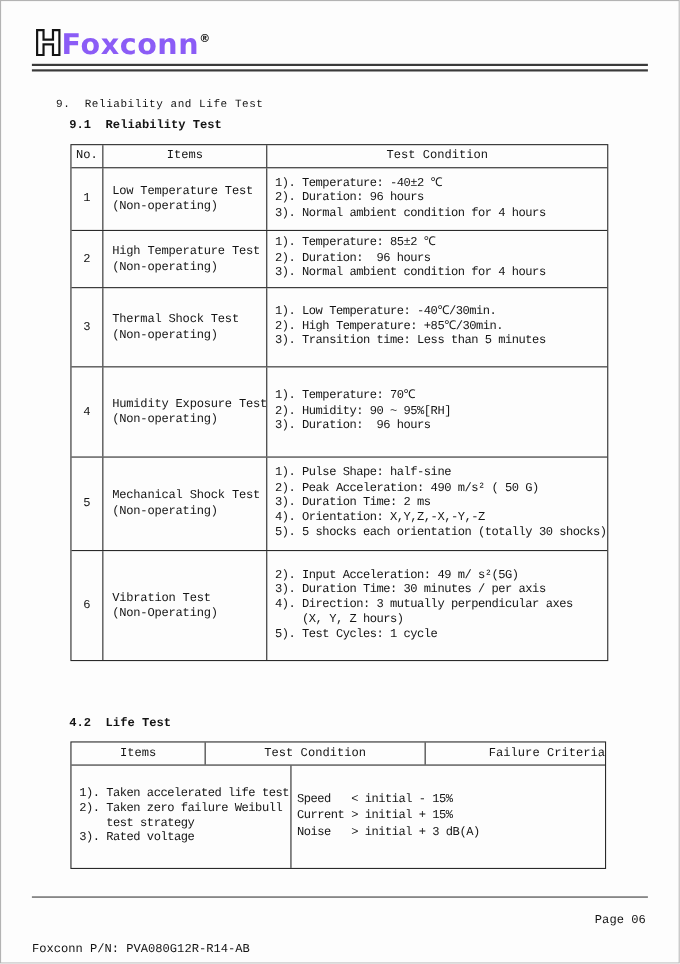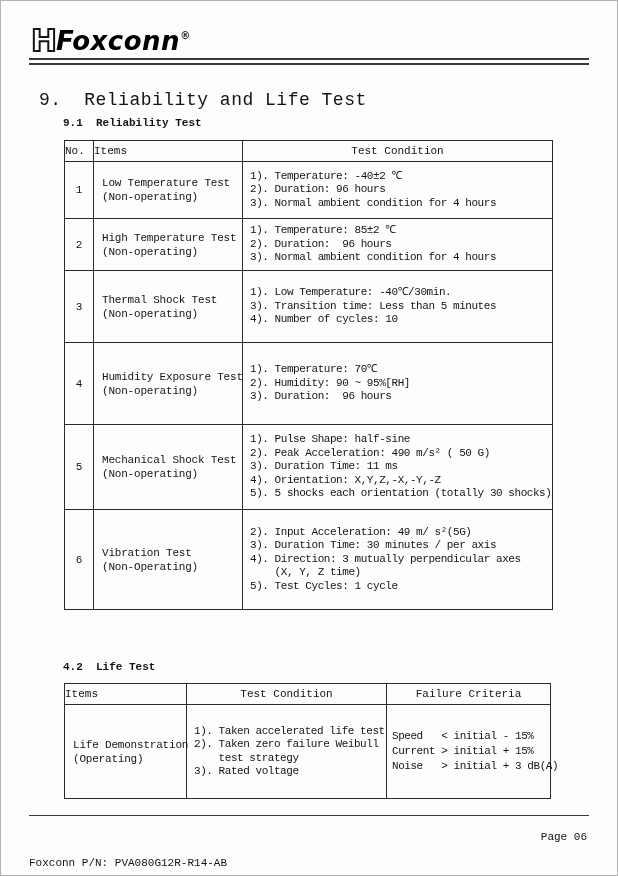--- a/index.html
+++ b/index.html
@@ -11,36 +11,36 @@
   }
   
   .logo-row { margin:20px 0 0 30px; height:34px; display:flex; align-items:flex-end; }
   .logo-h {
     font-family:"DejaVu Sans",sans-serif; font-weight:900; font-size:31px;
     line-height:30px; color:#ffffff; -webkit-text-stroke:2px #141414;
     text-shadow:0 0 0 #141414; letter-spacing:-1px;
   }
   .logo-text {
     font-family:"DejaVu Sans",sans-serif; font-weight:900; font-size:26px;
-    line-height:28px; letter-spacing:0.5px; color:#000000;font-style:italic;
+    line-height:28px; letter-spacing:0.5px; color:#8b5cf6;
   }
   .logo-reg { font-family:"DejaVu Sans",sans-serif; font-size:10px; font-weight:700; vertical-align:top; position:relative; top:-14px; }
   .double-line { margin:3px 28px 0 28px; height:3px; border-top:2px solid #3a3a3a; border-bottom:2px solid #3a3a3a; }
   
-  .main-title { margin:25px 0 0 38px; font-size:18px; white-space:pre; letter-spacing:0.5px; }
+  .main-title { margin:25px 0 0 50px; font-size:10px; white-space:pre; letter-spacing:0.5px; }
   .sub-title  { margin:7px 0 0 62px; font-size:11px; font-weight:bold; white-space:pre; }
   .sub-title2 { margin:51px 0 0 62px; font-size:11px; font-weight:bold; white-space:pre; }
   
   .tbl { margin:11px 0 0 63px; width:489px; border:1.5px solid #2a2a2a; box-sizing:border-box; font-size:11px; }
   .tr { display:flex; border-bottom:1px solid #2a2a2a; align-items:stretch; }
   .tr:last-child { border-bottom:none; }
   .td { border-right:1px solid #2a2a2a; box-sizing:border-box; display:flex; flex-direction:column; justify-content:center; }
   .td:last-child { border-right:none; }
   .td.center { align-items:center; }
-  .hdr-row .td { justify-content:center; }
+  .hdr-row .td { justify-content:center; align-items:center; }
   .hdr-cell { white-space:pre; }
   .col-no { width:29px; flex:none; }
   .col-items { width:149px; flex:none; padding-left:8px; }
   .col-cond { flex:1; padding-left:7px; }
   .cond-line { white-space:pre; line-height:13.5px; letter-spacing:-0.45px; }
   .item-line { white-space:pre; line-height:14px; letter-spacing:-0.2px; }
   .h-hdr { min-height:20px; }
   .h-r1 { min-height:56px; }
   .h-r2 { min-height:51px; }
   .h-r3 { min-height:71px; }
@@ -114,22 +114,22 @@
     </div>
 
     <div class="tr h-r3">
       <div class="td col-no center">3</div>
       <div class="td col-items">
         <div class="item-line">Thermal Shock Test</div>
         <div class="item-line">(Non-operating)</div>
       </div>
       <div class="td col-cond">
           <div class="cond-line">1). Low Temperature: -40℃/30min.</div>
+          <div class="cond-line">2). High Temperature: +85℃/30min.</div>
           <div class="cond-line">3). Transition time: Less than 5 minutes</div>
-          <div class="cond-line">4). Number of cycles: 10</div>
         </div>
     </div>
 
     <div class="tr h-r4">
       <div class="td col-no center">4</div>
       <div class="td col-items">
         <div class="item-line">Humidity Exposure Test</div>
         <div class="item-line">(Non-operating)</div>
       </div>
       <div class="td col-cond">
@@ -141,61 +141,57 @@
 
     <div class="tr h-r5">
       <div class="td col-no center">5</div>
       <div class="td col-items">
         <div class="item-line">Mechanical Shock Test</div>
         <div class="item-line">(Non-operating)</div>
       </div>
       <div class="td col-cond">
           <div class="cond-line">1). Pulse Shape: half-sine</div>
           <div class="cond-line">2). Peak Acceleration: 490 m/s² ( 50 G)</div>
-          <div class="cond-line">3). Duration Time: 11 ms</div>
+          <div class="cond-line">3). Duration Time: 2 ms</div>
           <div class="cond-line">4). Orientation: X,Y,Z,-X,-Y,-Z</div>
           <div class="cond-line">5). 5 shocks each orientation (totally 30 shocks)</div>
         </div>
     </div>
 
     <div class="tr h-r6">
       <div class="td col-no center">6</div>
       <div class="td col-items">
         <div class="item-line">Vibration Test</div>
         <div class="item-line">(Non-Operating)</div>
       </div>
       <div class="td col-cond">
           <div class="cond-line">2). Input Acceleration: 49 m/ s²(5G)</div>
           <div class="cond-line">3). Duration Time: 30 minutes / per axis</div>
           <div class="cond-line">4). Direction: 3 mutually perpendicular axes</div>
-          <div class="cond-line">    (X, Y, Z time)</div>
+          <div class="cond-line">    (X, Y, Z hours)</div>
           <div class="cond-line">5). Test Cycles: 1 cycle</div>
         </div>
     </div>
   </div>
 
   <div class="sub-title2">4.2  Life Test</div>
 
   <div class="tbl tbl2">
     <div class="tr hdr-row h-hdr">
       <div class="td col2-items" style="padding-left:0;">
           <span class="hdr-cell">Items</span>
         </div>
       <div class="td col2-cond" style="padding-left:0;align-items:center;">
           <span class="hdr-cell">Test Condition</span>
         </div>
-      <div class="td col2-crit" style="padding-left:0;align-items:center;">
+      <div class="td col2-crit" style="padding-left:0;align-items:flex-end;">
           <span class="hdr-cell">Failure Criteria</span>
         </div>
     </div>
     <div class="tr h2-row">
-      <div class="td col2-items">
-        <div class="item-line">Life Demonstration</div>
-        <div class="item-line">(Operating)</div>
-      </div>
       <div class="td col2-cond">
           <div class="cond-line">1). Taken accelerated life test</div>
           <div class="cond-line">2). Taken zero failure Weibull</div>
           <div class="cond-line">    test strategy</div>
           <div class="cond-line">3). Rated voltage</div>
         </div>
       <div class="td col2-crit">
           <div class="crit-line">Speed   &lt; initial - 15%</div>
           <div class="crit-line">Current &gt; initial + 15%</div>
           <div class="crit-line">Noise   &gt; initial + 3 dB(A)</div>

